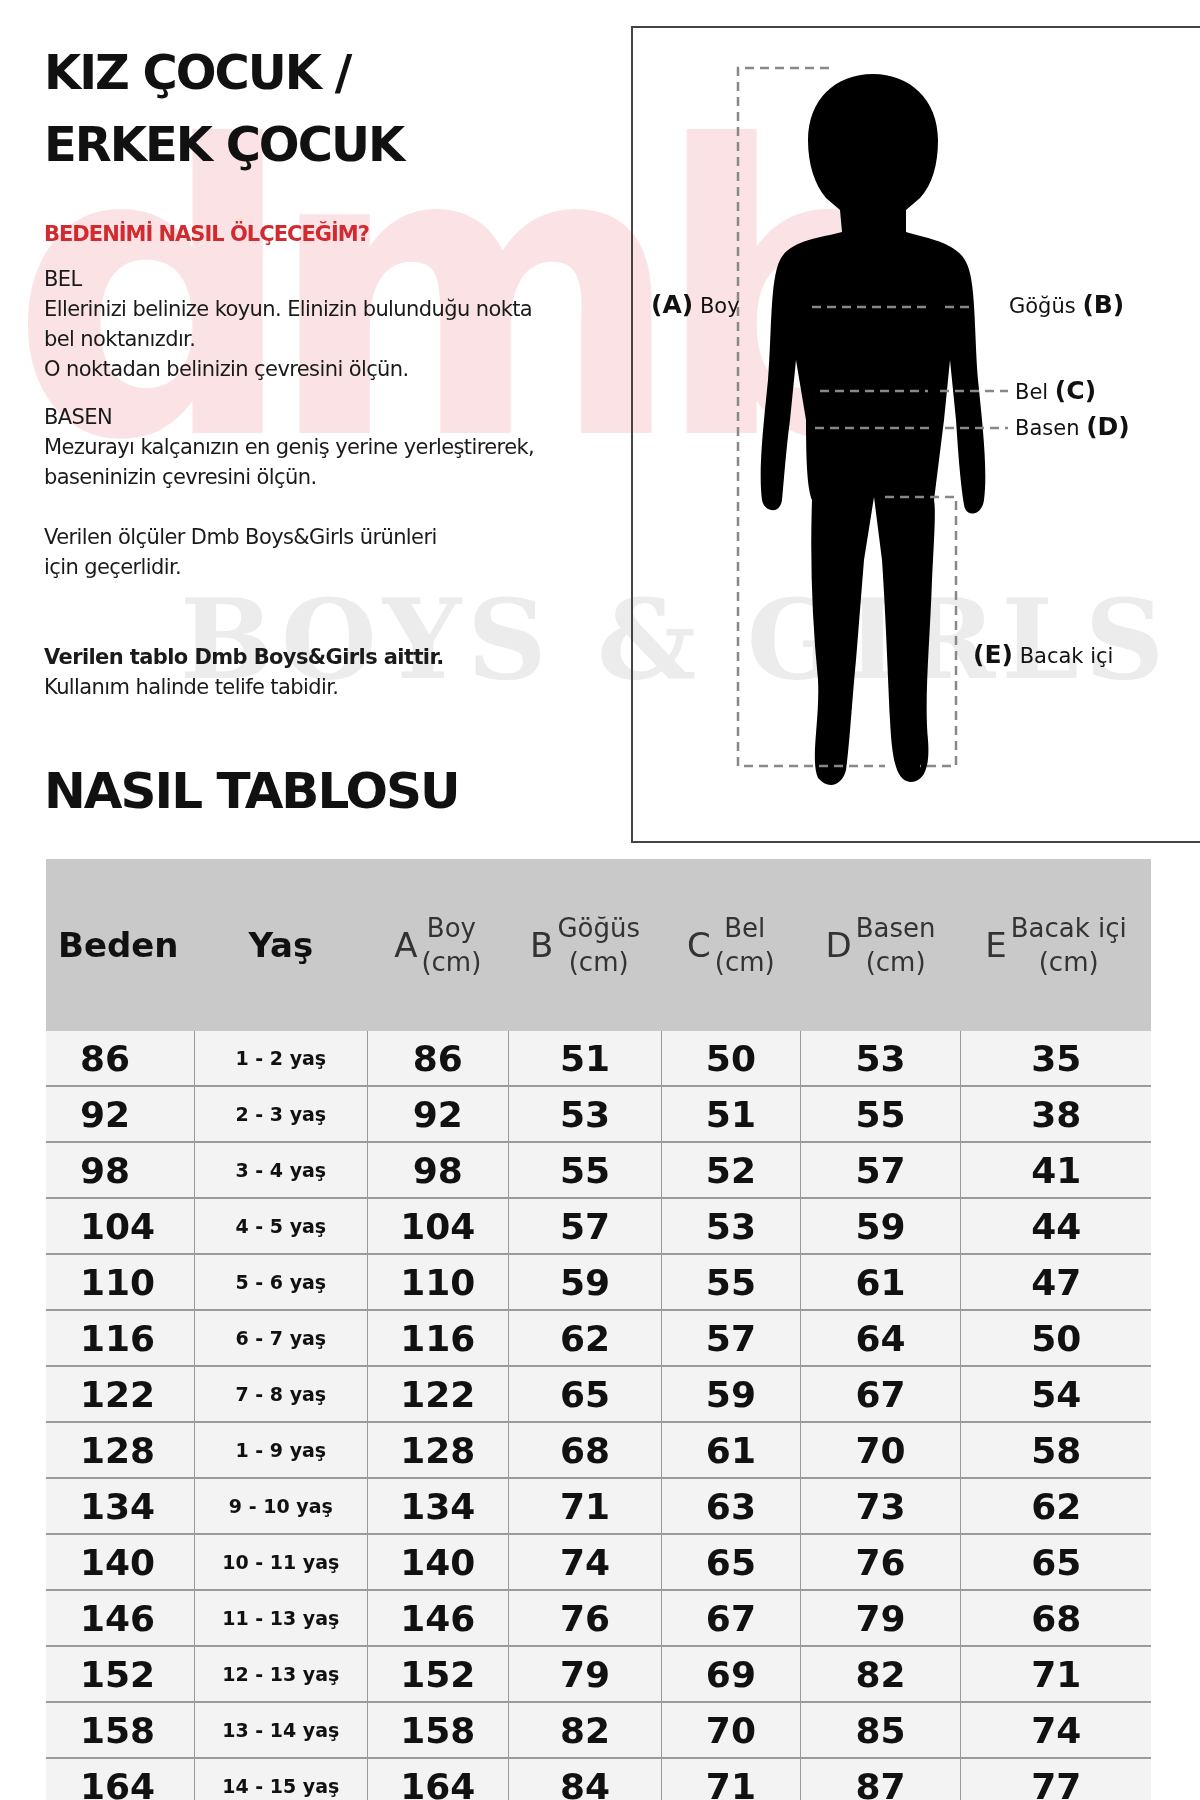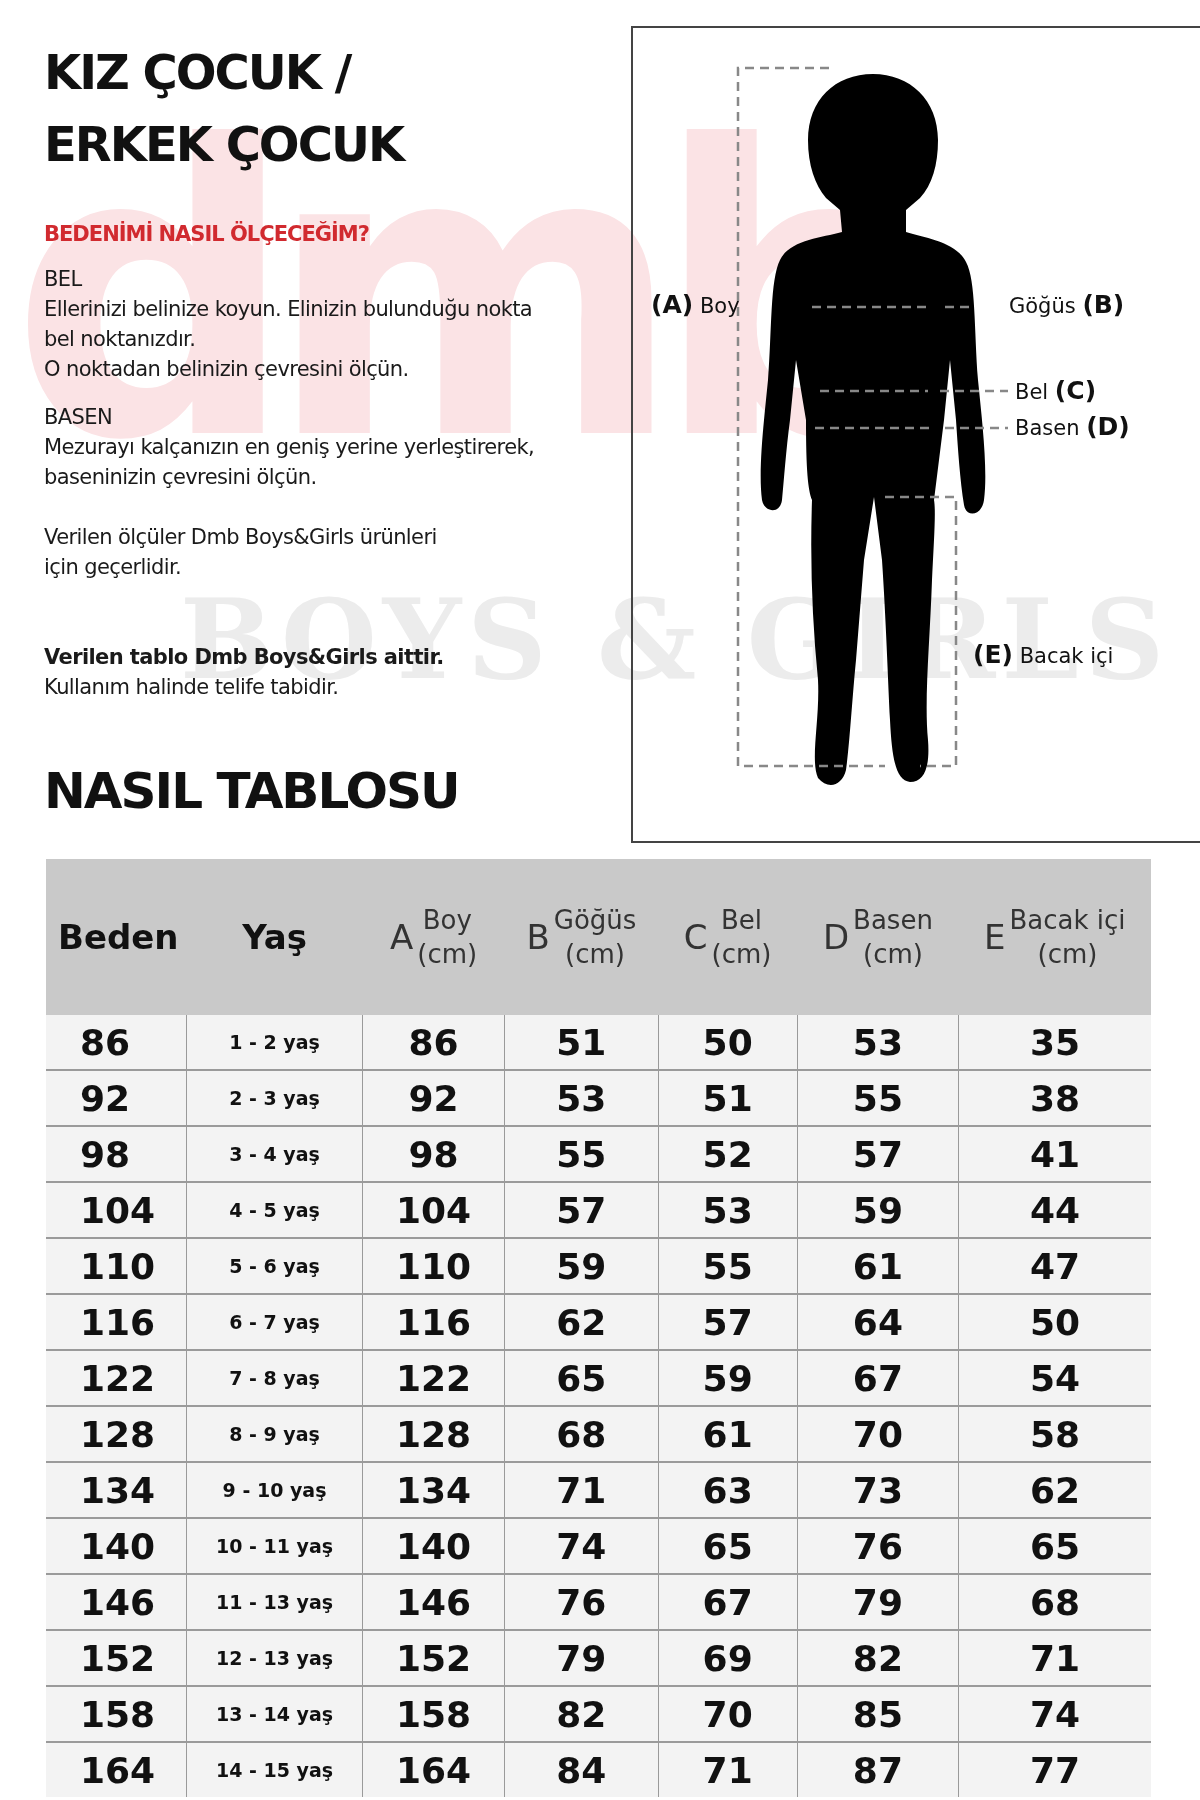--- a/index.html
+++ b/index.html
@@ -8,21 +8,21 @@
   .wm-bg{position:absolute;left:180px;top:585px;font-family:"DejaVu Serif",serif;font-weight:bold;font-size:110px;color:#ececec;letter-spacing:6px;white-space:nowrap;line-height:1;}
   .title{position:absolute;left:44px;top:36px;font-weight:bold;font-size:48px;line-height:72px;letter-spacing:-2px;}
   .howto{position:absolute;left:44px;top:222px;font-weight:bold;font-size:21px;color:#d12a2f;letter-spacing:-1px;}
   .sec{position:absolute;left:44px;font-size:21px;line-height:30px;letter-spacing:-0.6px;color:#1a1a1a;}
   .sec.b{font-weight:normal;}
   .btitle{position:absolute;left:44px;top:762px;font-weight:bold;font-size:50px;letter-spacing:-2px;}
   .figure{position:absolute;left:631px;top:26px;width:606px;height:817px;border:2px solid #444;box-sizing:border-box;}
   .lbl{position:absolute;font-size:21px;color:#111;white-space:nowrap;}
   .lbl b{font-size:25px;}
   table{position:absolute;left:46px;top:859px;width:1105px;border-collapse:collapse;}
-  thead th{background:#c9c9c9;height:140px;font-weight:normal;padding:8px;}
+  thead th{background:#c9c9c9;height:140px;font-weight:normal;padding:16px;}
   .hcol{display:flex;align-items:center;justify-content:center;}
   .hletter{font-size:34px;color:#333;margin-right:4px;}
   .hname{font-size:26px;color:#333;line-height:34px;text-align:center;}
   .hbig{font-size:34px;font-weight:bold;color:#111;}
   tbody td{background:#f3f3f3;height:54px;font-size:36px;font-weight:bold;text-align:center;border-left:1.5px solid #9a9a9a;border-bottom:2px solid #9a9a9a;padding:0;}
   tbody td:first-child{border-left:none;text-align:left;padding-left:34px;}
   tbody td.age{font-size:19px;}
   tbody tr:last-child td{border-bottom:none;}
 </style>
 </head>
@@ -204,21 +204,21 @@
         <td>122</td>
         <td class="age">7 - 8 yaş</td>
         <td>122</td>
         <td>65</td>
         <td>59</td>
         <td>67</td>
         <td>54</td>
       </tr>
       <tr>
         <td>128</td>
-        <td class="age">8 - 9 yaş</td>
+        <td class="age">1 - 9 yaş</td>
         <td>128</td>
         <td>68</td>
         <td>61</td>
         <td>70</td>
         <td>58</td>
       </tr>
       <tr>
         <td>134</td>
         <td class="age">9 - 10 yaş</td>
         <td>134</td>

